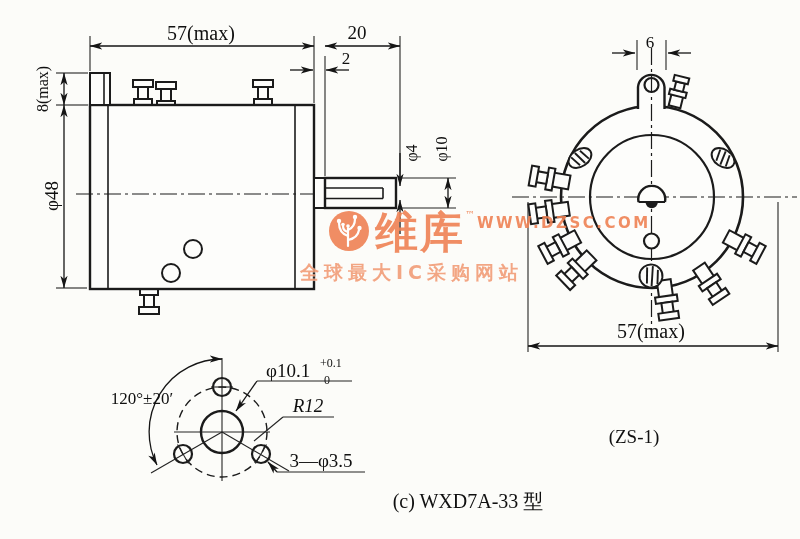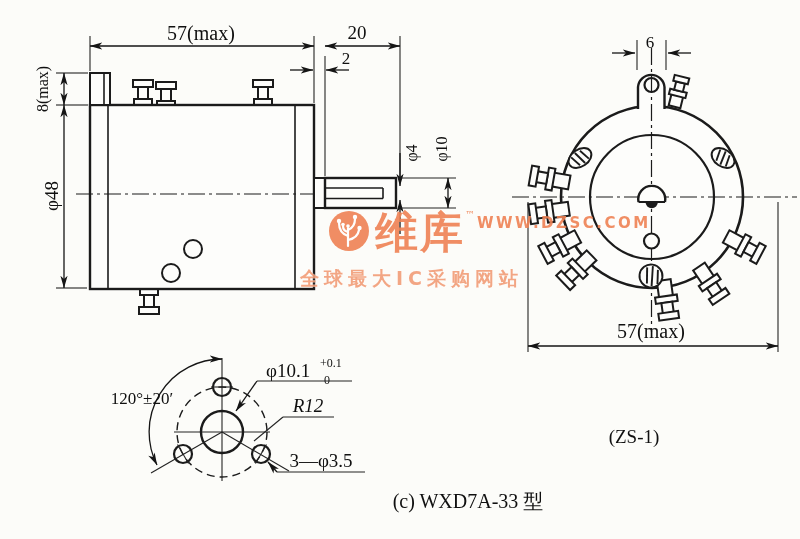--- a/index.html
+++ b/index.html
@@ -22,21 +22,21 @@
   
   #wm{position:absolute;left:296px;top:210px;color:#ef8254;opacity:.9;
       font-family:"DejaVu Sans","Liberation Sans",sans-serif;pointer-events:none;}
   .wm-top{display:flex;align-items:flex-start;margin-left:32px;}
   .wm-logo{flex:0 0 auto;margin-right:5px;}
   .wm-brand{font-size:43px;line-height:44px;font-weight:900;letter-spacing:2px;}
   .wm-tm{font-size:10px;line-height:10px;margin:0 2px 0 0;}
   .wm-mid{display:flex;flex-direction:column;margin-top:6px;}
   .wm-sub{font-size:25px;line-height:25px;font-weight:900;letter-spacing:1px;}
   .wm-url{font-size:15px;line-height:13px;font-weight:700;letter-spacing:2.5px;margin-top:1px;}
-  .wm-tagline{margin-top:12px;margin-left:4px;font-size:19px;font-weight:700;
+  .wm-tagline{margin-top:6px;margin-left:4px;font-size:19px;font-weight:700;
               letter-spacing:5px;color:#f29d78;text-shadow:0 0 1px #fff;}
 </style>
 </head>
 <body>
 
 <div id="stage">
 
 <svg width="800" height="539" viewBox="0 0 800 539">
   <defs>
     <marker id="arr" viewBox="0 0 12 8" refX="11.5" refY="4" markerWidth="13" markerHeight="9" markerUnits="userSpaceOnUse" orient="auto-start-reverse">

